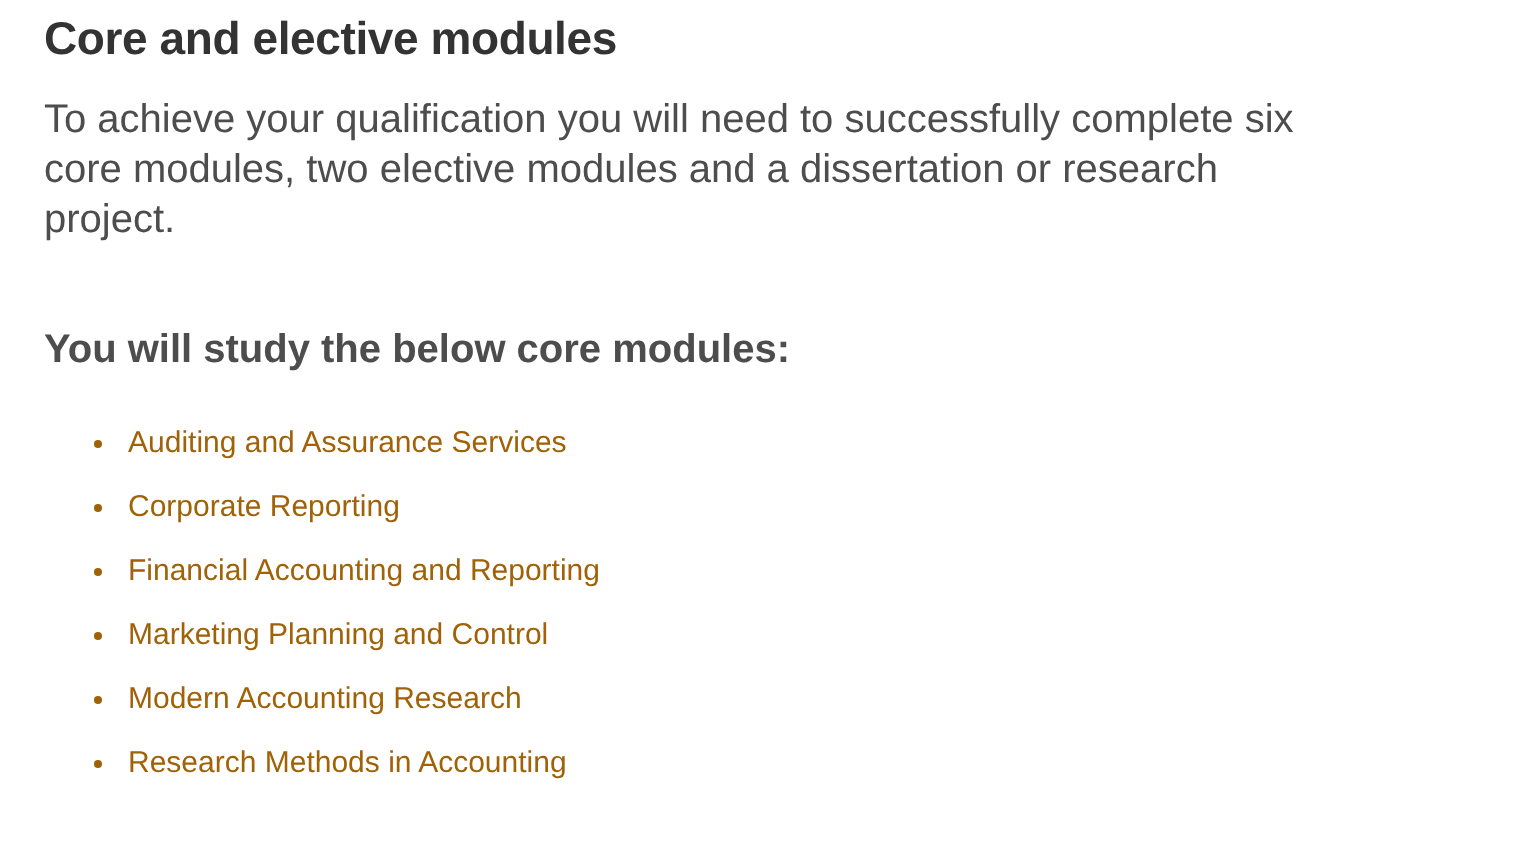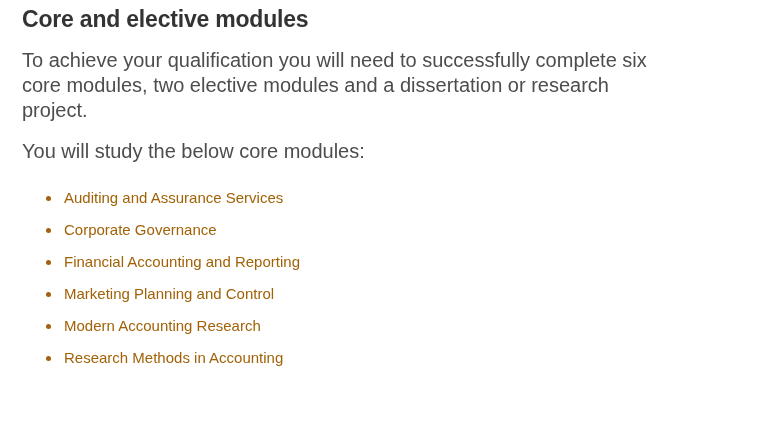--- a/index.html
+++ b/index.html
@@ -25,21 +25,21 @@
     margin: 4px 0 0 0;
   }
   p.body-text {
     font-size: 20px;
     line-height: 25px;
     color: #4d4d4d;
     margin: 0;
     max-width: 725px;
   }
   p.intro-paragraph { margin-top: 14px; }
-  p.core-modules-intro { margin-top: 16px; }
+  p.core-modules-intro { margin-top: 40px; font-weight: bold; }
   ul.module-list {
     margin: 21px 0 0 0;
     padding: 0 0 0 40px;
     list-style: disc outside;
     color: #4d4d4d;
   }
   ul.module-list li {
     font-size: 15px;
     line-height: 25px;
     color: #a16207;
@@ -53,20 +53,20 @@
 
 <main class="content">
   <h1 class="page-title">Core and elective modules</h1>
 
   <p class="body-text intro-paragraph">To achieve your qualification you will need to successfully complete six core modules, two elective modules and a dissertation or research project.</p>
 
   <p class="body-text core-modules-intro">You will study the below core modules:</p>
 
   <ul class="module-list">
       <li>Auditing and Assurance Services</li>
-      <li>Corporate Governance</li>
+      <li>Corporate Reporting</li>
       <li>Financial Accounting and Reporting</li>
       <li>Marketing Planning and Control</li>
       <li>Modern Accounting Research</li>
       <li>Research Methods in Accounting</li>
     </ul>
 
 </main>
 
 </body></html>

